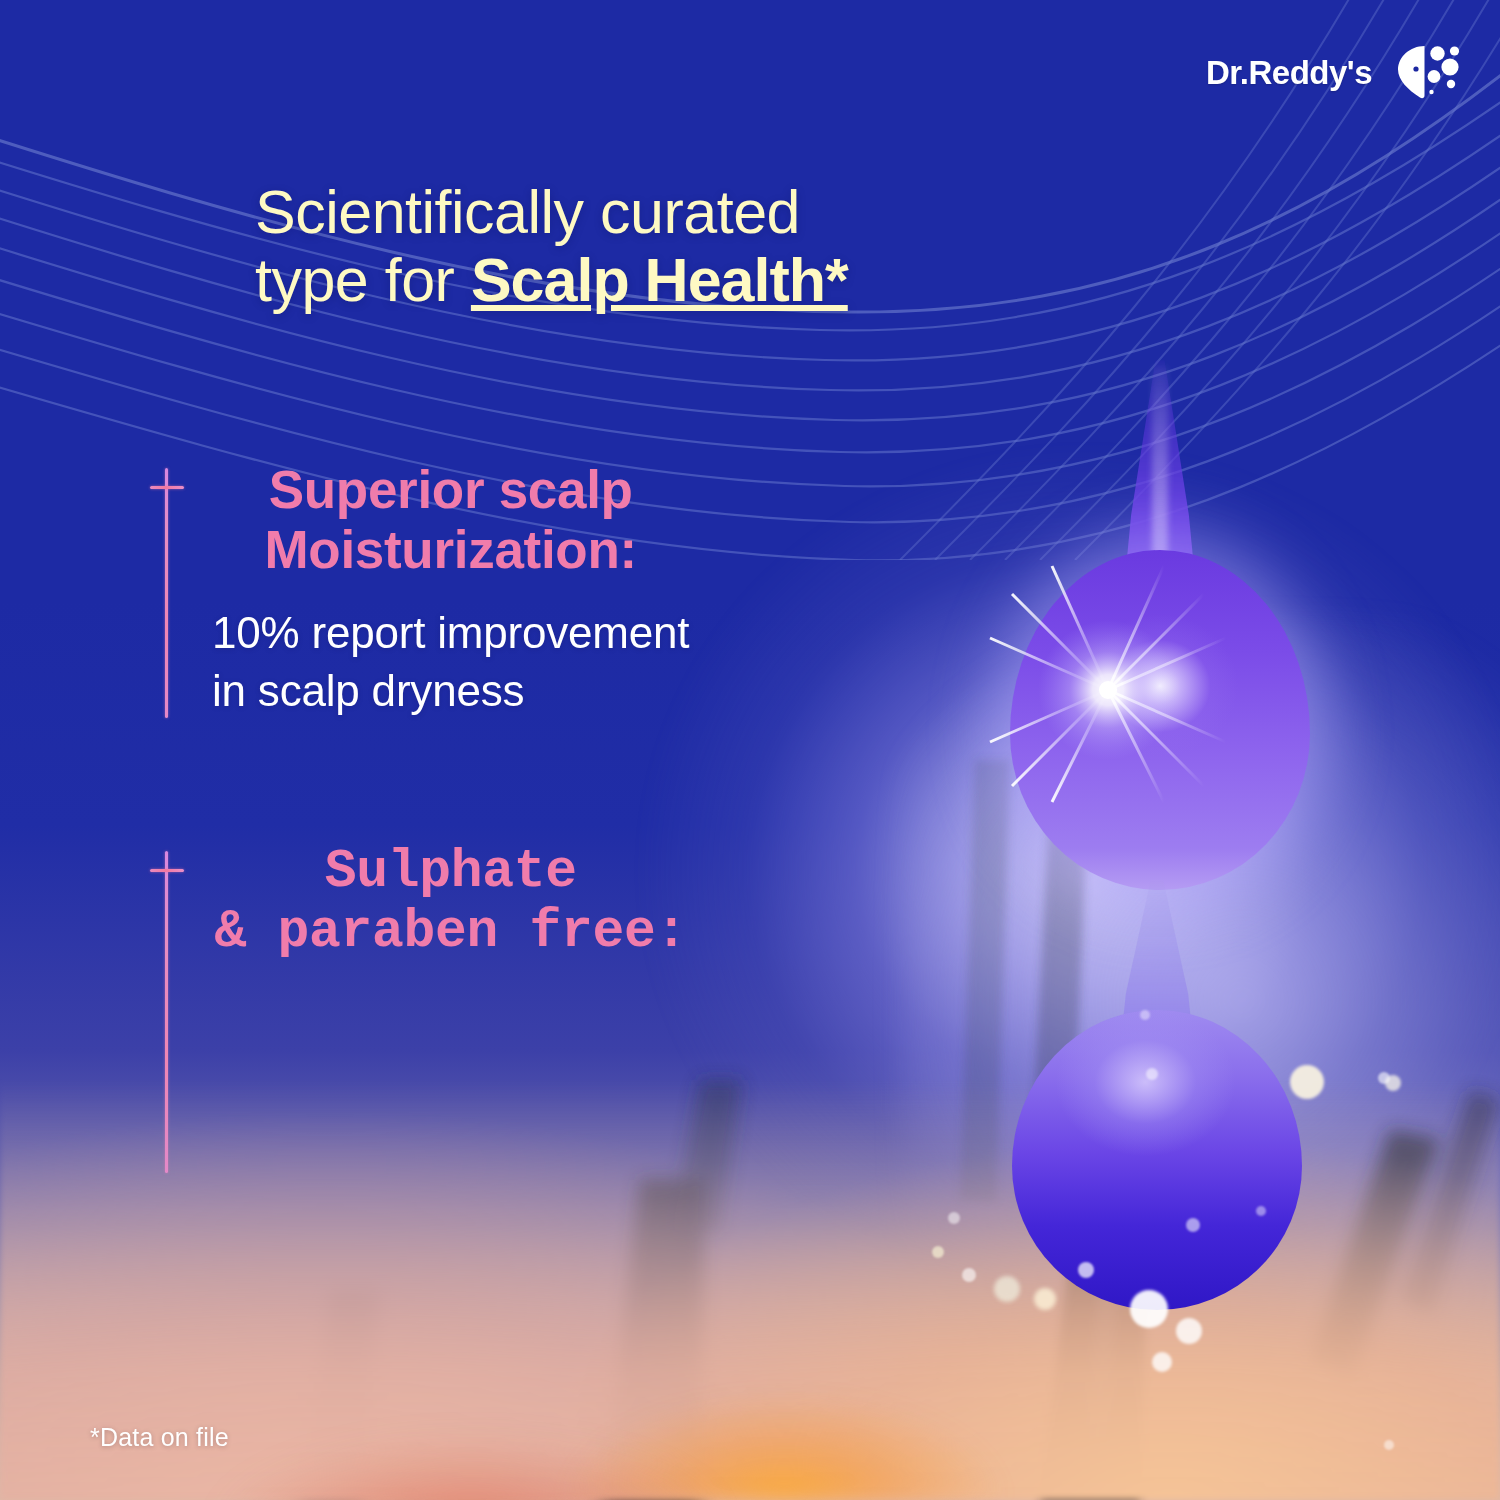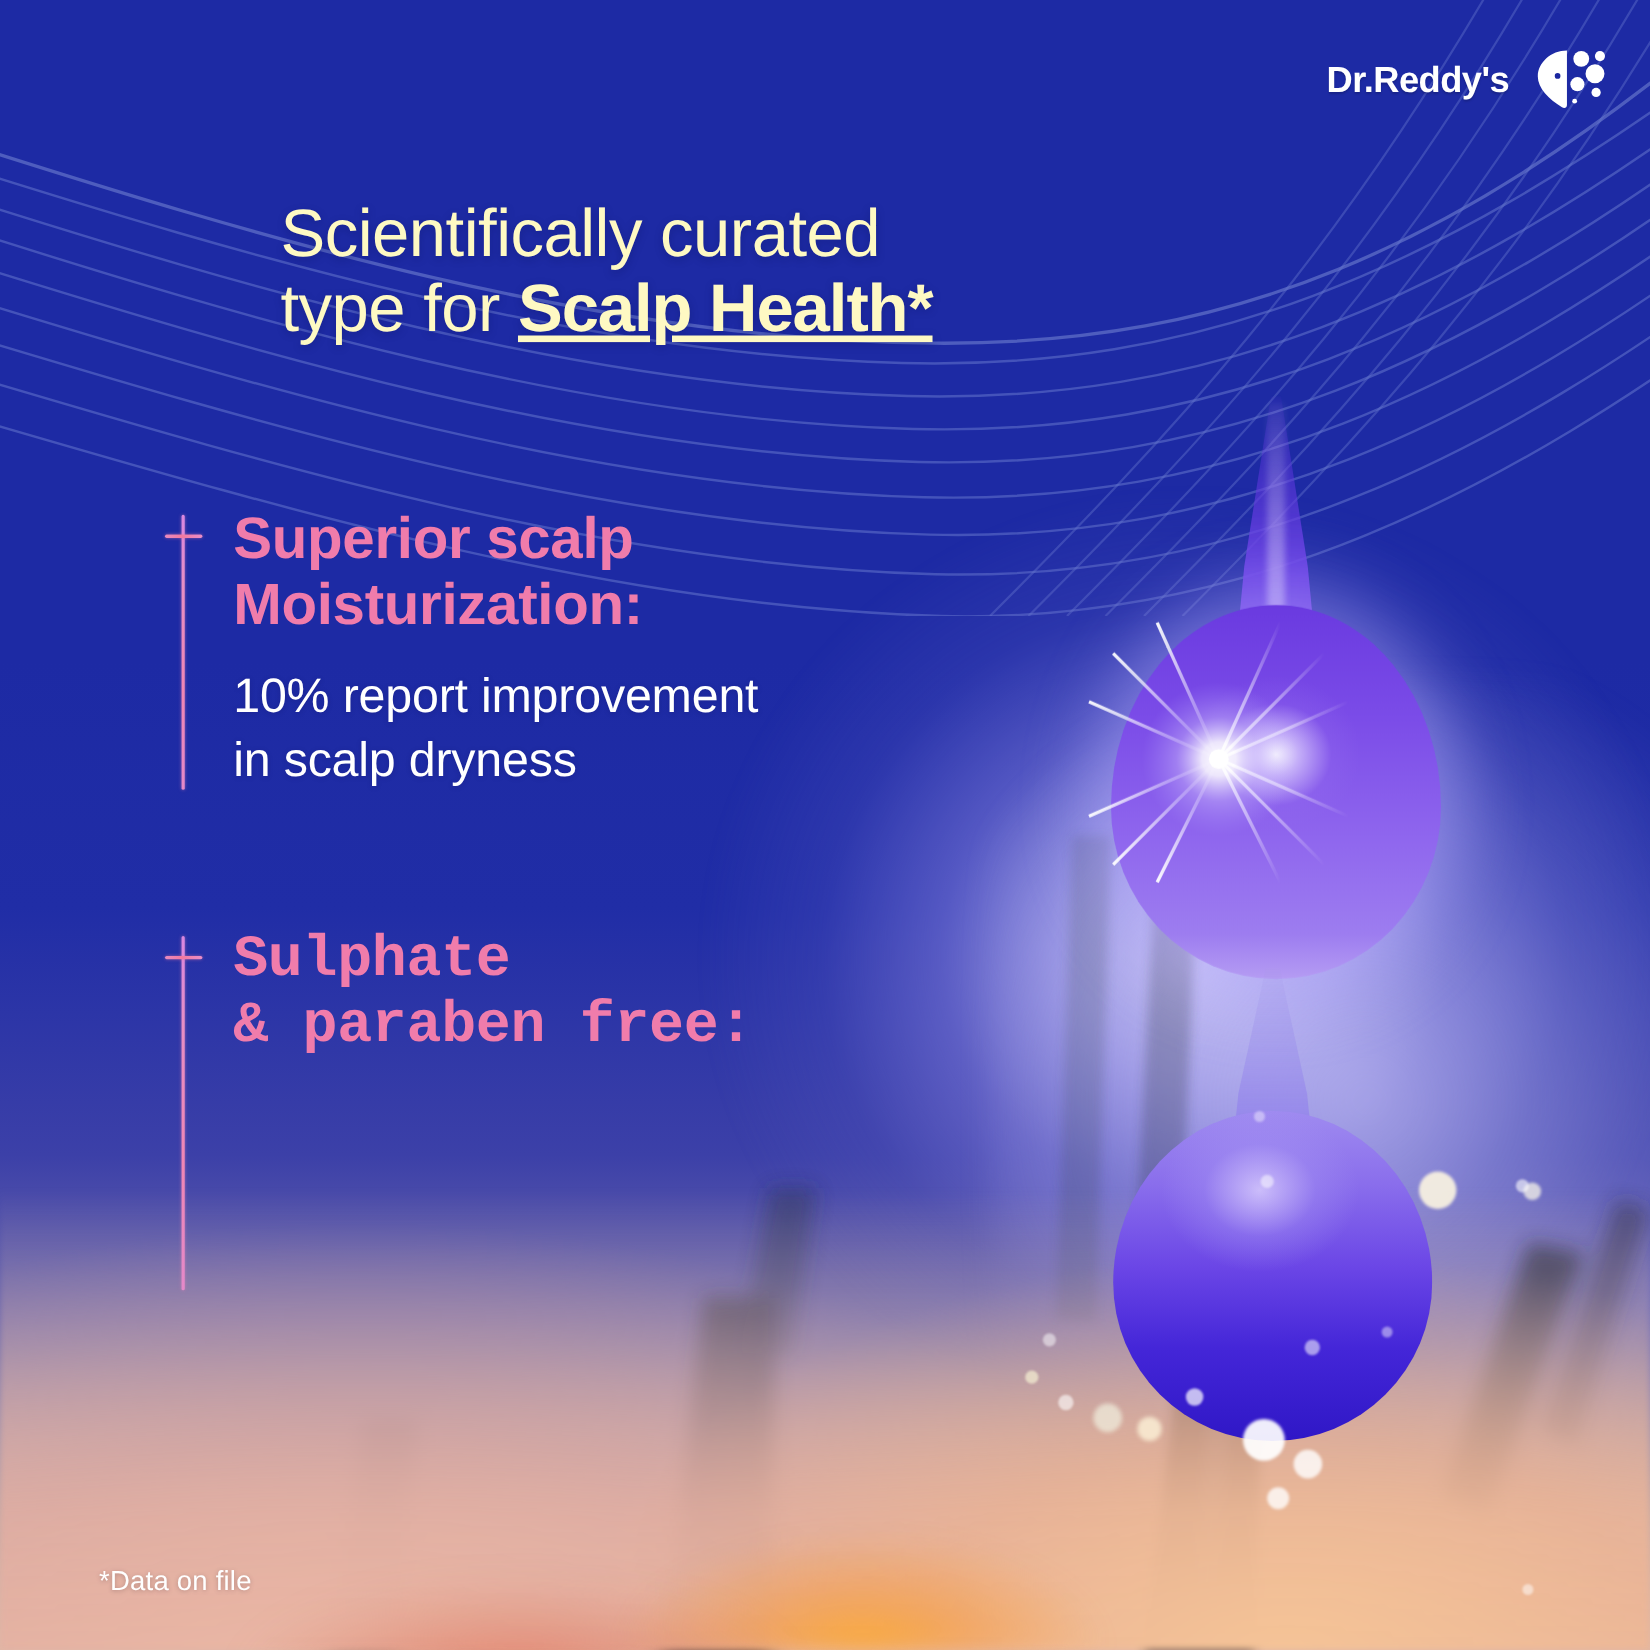--- a/index.html
+++ b/index.html
@@ -189,20 +189,21 @@
   .m1 .vline{ height:250px; }
   .m2 .vline{ height:322px; }
 
   .b-title{
     color:#f07cab;
     font-weight:bold;
     font-size:53px;
     line-height:1.13;
     letter-spacing:-.3px;
     white-space:pre-line;
+    text-align:center;
   }
   .b-body{
     margin-top:24px;
     color:#ffffff;
     font-size:44px;
     line-height:1.33;
     font-weight:400;
     letter-spacing:-.2px;
     white-space:pre-line;
     text-shadow:0 1px 5px rgba(20,20,90,.25);

